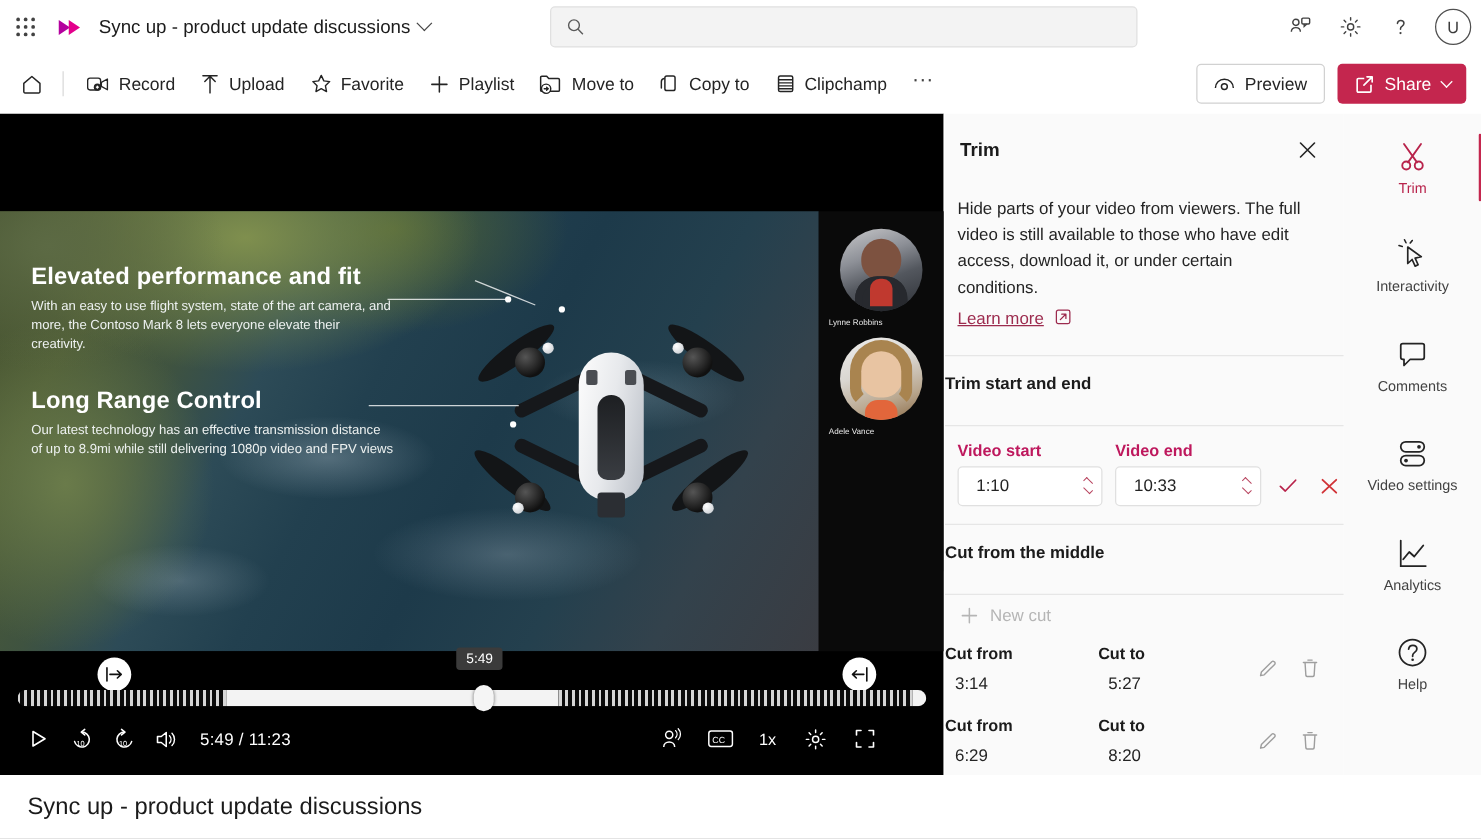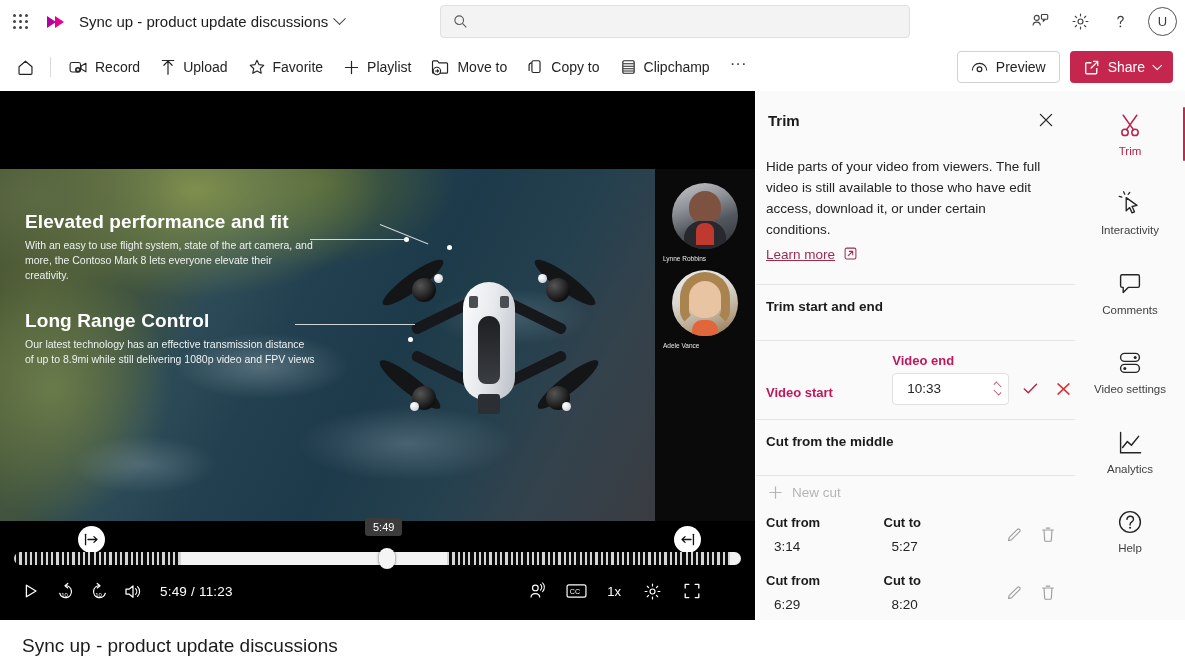--- a/index.html
+++ b/index.html
@@ -204,40 +204,40 @@
     width:320px; height:529px; background:#fafafa; position:relative;
     border-left:1px solid #fff;
   }
   .tp-head { display:flex; align-items:center; padding:14px 14px 0 10px; }
   .tp-title { font-size:15px; font-weight:600; color:#1b1b1b; padding-left:2px; }
   .tp-x { margin-left:auto; width:30px; height:30px; display:flex; align-items:center;
     justify-content:center; cursor:pointer; color:#242424; }
   .tp-desc { font-size:13.5px; color:#242424; line-height:1.55; padding:22px 22px 0 10px; }
   .tp-link { color:#9c2b4e; text-decoration:underline; cursor:pointer; }
   .tp-sep { height:1px; background:#e6e6e6; margin:14px 0 0 0; }
-  .tp-sub { font-size:13.5px; font-weight:700; color:#1b1b1b; padding:14px 0 12px 10px; }
+  .tp-sub { font-size:13.5px; font-weight:700; color:#1b1b1b; padding:14px 0 12px 0; }
   .fields { display:flex; align-items:flex-end; padding:0 0 0 10px; gap:10px; }
   .fgrp { width:130px; }
   .flabel { font-size:13px; font-weight:700; color:#be185d; margin-bottom:5px; }
   .fbox {
     height:32px; background:#fff; border:1px solid #e0e0e0; border-radius:4px;
     display:flex; align-items:center; padding:0 6px 0 12px;
   }
   .fbox input {
     border:0; outline:none; font-size:13.5px; color:#242424; width:100%;
     background:transparent; font-family:inherit;
   }
   .spin { display:flex; flex-direction:column; gap:1px; cursor:pointer; }
   .spin i { display:block; width:9px; height:5px; }
   .spin .up { border-left:1.3px solid #b8445f; border-top:1.3px solid #b8445f;
     transform:rotate(45deg) scale(.8); margin-left:1px; }
   .spin .dn { border-right:1.3px solid #b8445f; border-bottom:1.3px solid #b8445f;
     transform:rotate(45deg) scale(.8); margin-left:1px; }
   .fact { width:26px; height:32px; display:flex; align-items:center; justify-content:center; cursor:pointer; }
-  .cutrow { display:flex; padding:0 0 0 10px; align-items:center;justify-content:space-between; }
+  .cutrow { display:flex; padding:0 0 0 0; align-items:center;justify-content:space-between; }
   .cutcol { width:138px; }
   .cut-h { font-size:13px; font-weight:700; color:#1b1b1b; }
   .cut-v { font-size:13.5px; color:#242424; padding-left:8px; margin-top:9px; }
   .cutacts { margin-left:auto; display:flex; gap:8px; padding-right:14px; }
   .cutact { width:26px; height:26px; display:flex; align-items:center; justify-content:center;
     cursor:pointer; color:#9e9e9e; }
   .newcut {
     display:flex; align-items:center; gap:9px; padding:9px 0 9px 12px;
     color:#b5b5b5; font-size:13.5px; cursor:pointer;
   }
@@ -586,20 +586,27 @@
       </div>
     </div>
 
     <div class="tp-sep" style="margin-top:18px;"></div>
     <div class="tp-sub">Trim start and end</div>
     <div class="tp-sep"></div>
 
     <div class="fields" style="padding-top:12px;">
       <div class="fgrp">
         <div class="flabel">Video start</div>
+        <div class="fbox">
+          <input type="text" value="1:10" style="">
+          <div class="spin">
+            <i class="up"></i>
+            <i class="dn"></i>
+          </div>
+        </div>
       </div>
       <div class="fgrp">
         <div class="flabel">Video end</div>
         <div class="fbox">
           <input type="text" value="10:33" style="">
           <div class="spin">
             <i class="up"></i>
             <i class="dn"></i>
           </div>
         </div>

